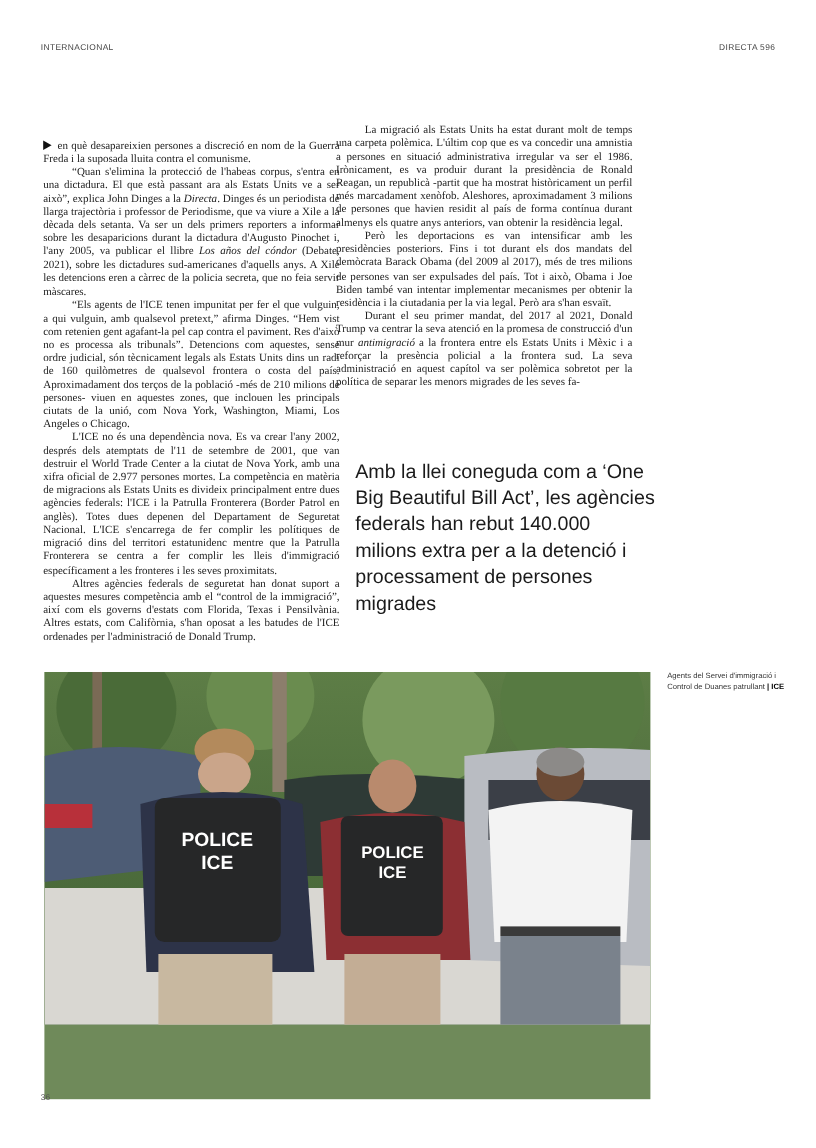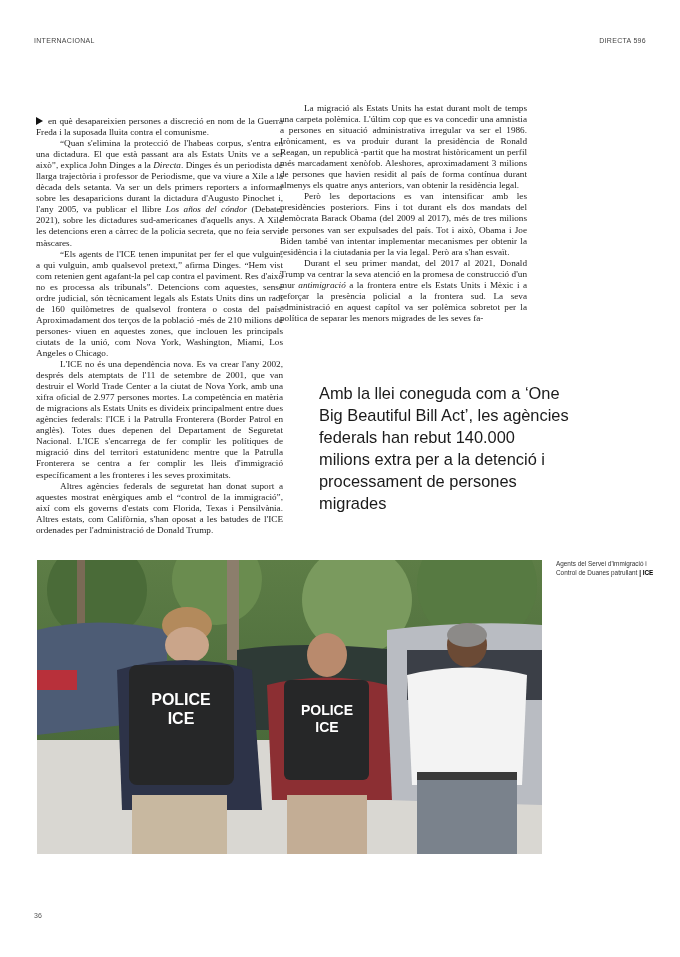--- a/index.html
+++ b/index.html
@@ -7,38 +7,38 @@
   .running-head { position: absolute; top: 37px; font-family: "Liberation Sans", sans-serif; font-size: 7px; letter-spacing: 0.3px; color: #444; text-transform: uppercase; }
   .rh-left { left: 34px; }
   .rh-right { right: 34px; }
   .col { position: absolute; top: 103px; font-family: "Liberation Serif", serif; font-size: 9.2px; line-height: 11.05px; text-align: justify; color: #222; hyphens: auto; }
   .col-left { left: 36px; width: 247px; margin-top: 13px; }
   .col-right { left: 280px; width: 247px; }
   .col p { margin: 0; text-indent: 24px; }
   .col p.first { text-indent: 0; }
   .col em { }
   .bullet { display: inline-block; width: 0; height: 0; border-top: 4px solid transparent; border-bottom: 4px solid transparent; border-left: 7px solid #111; margin-right: 5px; vertical-align: -1px; }
-  .pullquote { position: absolute; left: 296px; top: 383px; width: 250px; font-family: "Liberation Sans", sans-serif; font-size: 16.4px; line-height: 21.9px; color: #1a1a1a; font-weight: normal; margin-left: 23px; }
-  .photo { position: absolute; left: 37px; top: 560px; width: 505px; height: 294px; overflow: hidden; background: #6f8a5a; }
+  .pullquote { position: absolute; left: 296px; top: 383px; width: 250px; font-family: "Liberation Sans", sans-serif; font-size: 16.4px; line-height: 21.9px; color: #1a1a1a; font-weight: normal; }
+  .photo { position: absolute; left: 37px; top: 560px; width: 505px; height: 356px; overflow: hidden; background: #6f8a5a; }
   .caption { position: absolute; left: 556px; top: 560px; width: 100px; font-family: "Liberation Sans", sans-serif; font-size: 6.4px; line-height: 8.6px; color: #333; }
   .caption b { font-weight: bold; color: #000; }
   .folio { position: absolute; left: 34px; top: 912px; font-family: "Liberation Sans", sans-serif; font-size: 7px; color: #555; }
 </style>
 </head>
 <body>
 
 <div class="running-head rh-left">INTERNACIONAL</div>
 <div class="running-head rh-right">DIRECTA 596</div>
 
 <div class="col col-left">
   <p class="first"><span class="bullet"></span><span>en què desapareixien persones a discreció en nom de la Guerra Freda i la suposada lluita contra el comunisme.</span></p>
   <p><span>“Quan s'elimina la protecció de l'habeas corpus, s'entra en una dictadura. El que està passant ara als Estats Units ve a ser això”, explica John Dinges a la </span><em>Directa</em><span>. Dinges és un periodista de llarga trajectòria i professor de Periodisme, que va viure a Xile a la dècada dels setanta. Va ser un dels primers reporters a informar sobre les desaparicions durant la dictadura d'Augusto Pinochet i, l'any 2005, va publicar el llibre </span><em>Los años del cóndor</em><span> (Debate, 2021), sobre les dictadures sud-americanes d'aquells anys. A Xile les detencions eren a càrrec de la policia secreta, que no feia servir màscares.</span></p>
   <p>“Els agents de l'ICE tenen impunitat per fer el que vulguin, a qui vulguin, amb qualsevol pretext,” afirma Dinges. “Hem vist com retenien gent agafant-la pel cap contra el paviment. Res d'això no es processa als tribunals”. Detencions com aquestes, sense ordre judicial, són tècnicament legals als Estats Units dins un radi de 160 quilòmetres de qualsevol frontera o costa del país. Aproximadament dos terços de la població -més de 210 milions de persones- viuen en aquestes zones, que inclouen les principals ciutats de la unió, com Nova York, Washington, Miami, Los Angeles o Chicago.</p>
   <p>L'ICE no és una dependència nova. Es va crear l'any 2002, després dels atemptats de l'11 de setembre de 2001, que van destruir el World Trade Center a la ciutat de Nova York, amb una xifra oficial de 2.977 persones mortes. La competència en matèria de migracions als Estats Units es divideix principalment entre dues agències federals: l'ICE i la Patrulla Fronterera (Border Patrol en anglès). Totes dues depenen del Departament de Seguretat Nacional. L'ICE s'encarrega de fer complir les polítiques de migració dins del territori estatunidenc mentre que la Patrulla Fronterera se centra a fer complir les lleis d'immigració específicament a les fronteres i les seves proximitats.</p>
-  <p>Altres agències federals de seguretat han donat suport a aquestes mostrat enèrgiques amb el “control de la immigració”, així com els governs d'estats com Florida, Texas i Pensilvània. Altres estats, com Califòrnia, s'han oposat a les batudes de l'ICE ordenades per l'administració de Donald Trump.</p>
+  <p>Altres agències federals de seguretat han donat suport a aquestes mesures competència amb el “control de la immigració”, així com els governs d'estats com Florida, Texas i Pensilvània. Altres estats, com Califòrnia, s'han oposat a les batudes de l'ICE ordenades per l'administració de Donald Trump.</p>
 </div>
 
 <div class="col col-right">
   <p>La migració als Estats Units ha estat durant molt de temps una carpeta polèmica. L'últim cop que es va concedir una amnistia a persones en situació administrativa irregular va ser el 1986. Irònicament, es va produir durant la presidència de Ronald Reagan, un republicà -partit que ha mostrat històricament un perfil més marcadament xenòfob. Aleshores, aproximadament 3 milions de persones que havien residit al país de forma contínua durant almenys els quatre anys anteriors, van obtenir la residència legal.</p>
   <p>Però les deportacions es van intensificar amb les presidències posteriors. Fins i tot durant els dos mandats del demòcrata Barack Obama (del 2009 al 2017), més de tres milions de persones van ser expulsades del país. Tot i això, Obama i Joe Biden també van intentar implementar mecanismes per obtenir la residència i la ciutadania per la via legal. Però ara s'han esvaït.</p>
   <p><span>Durant el seu primer mandat, del 2017 al 2021, Donald Trump va centrar la seva atenció en la promesa de construcció d'un mur </span><em>antimigració</em><span> a la frontera entre els Estats Units i Mèxic i a reforçar la presència policial a la frontera sud. La seva administració en aquest capítol va ser polèmica sobretot per la política de separar les menors migrades de les seves fa-</span></p>
 </div>
 
 <div class="pullquote">Amb la llei coneguda com a ‘One Big Beautiful Bill Act’, les agències federals han rebut 140.000 milions extra per a la detenció i processament de persones migrades</div>
 

